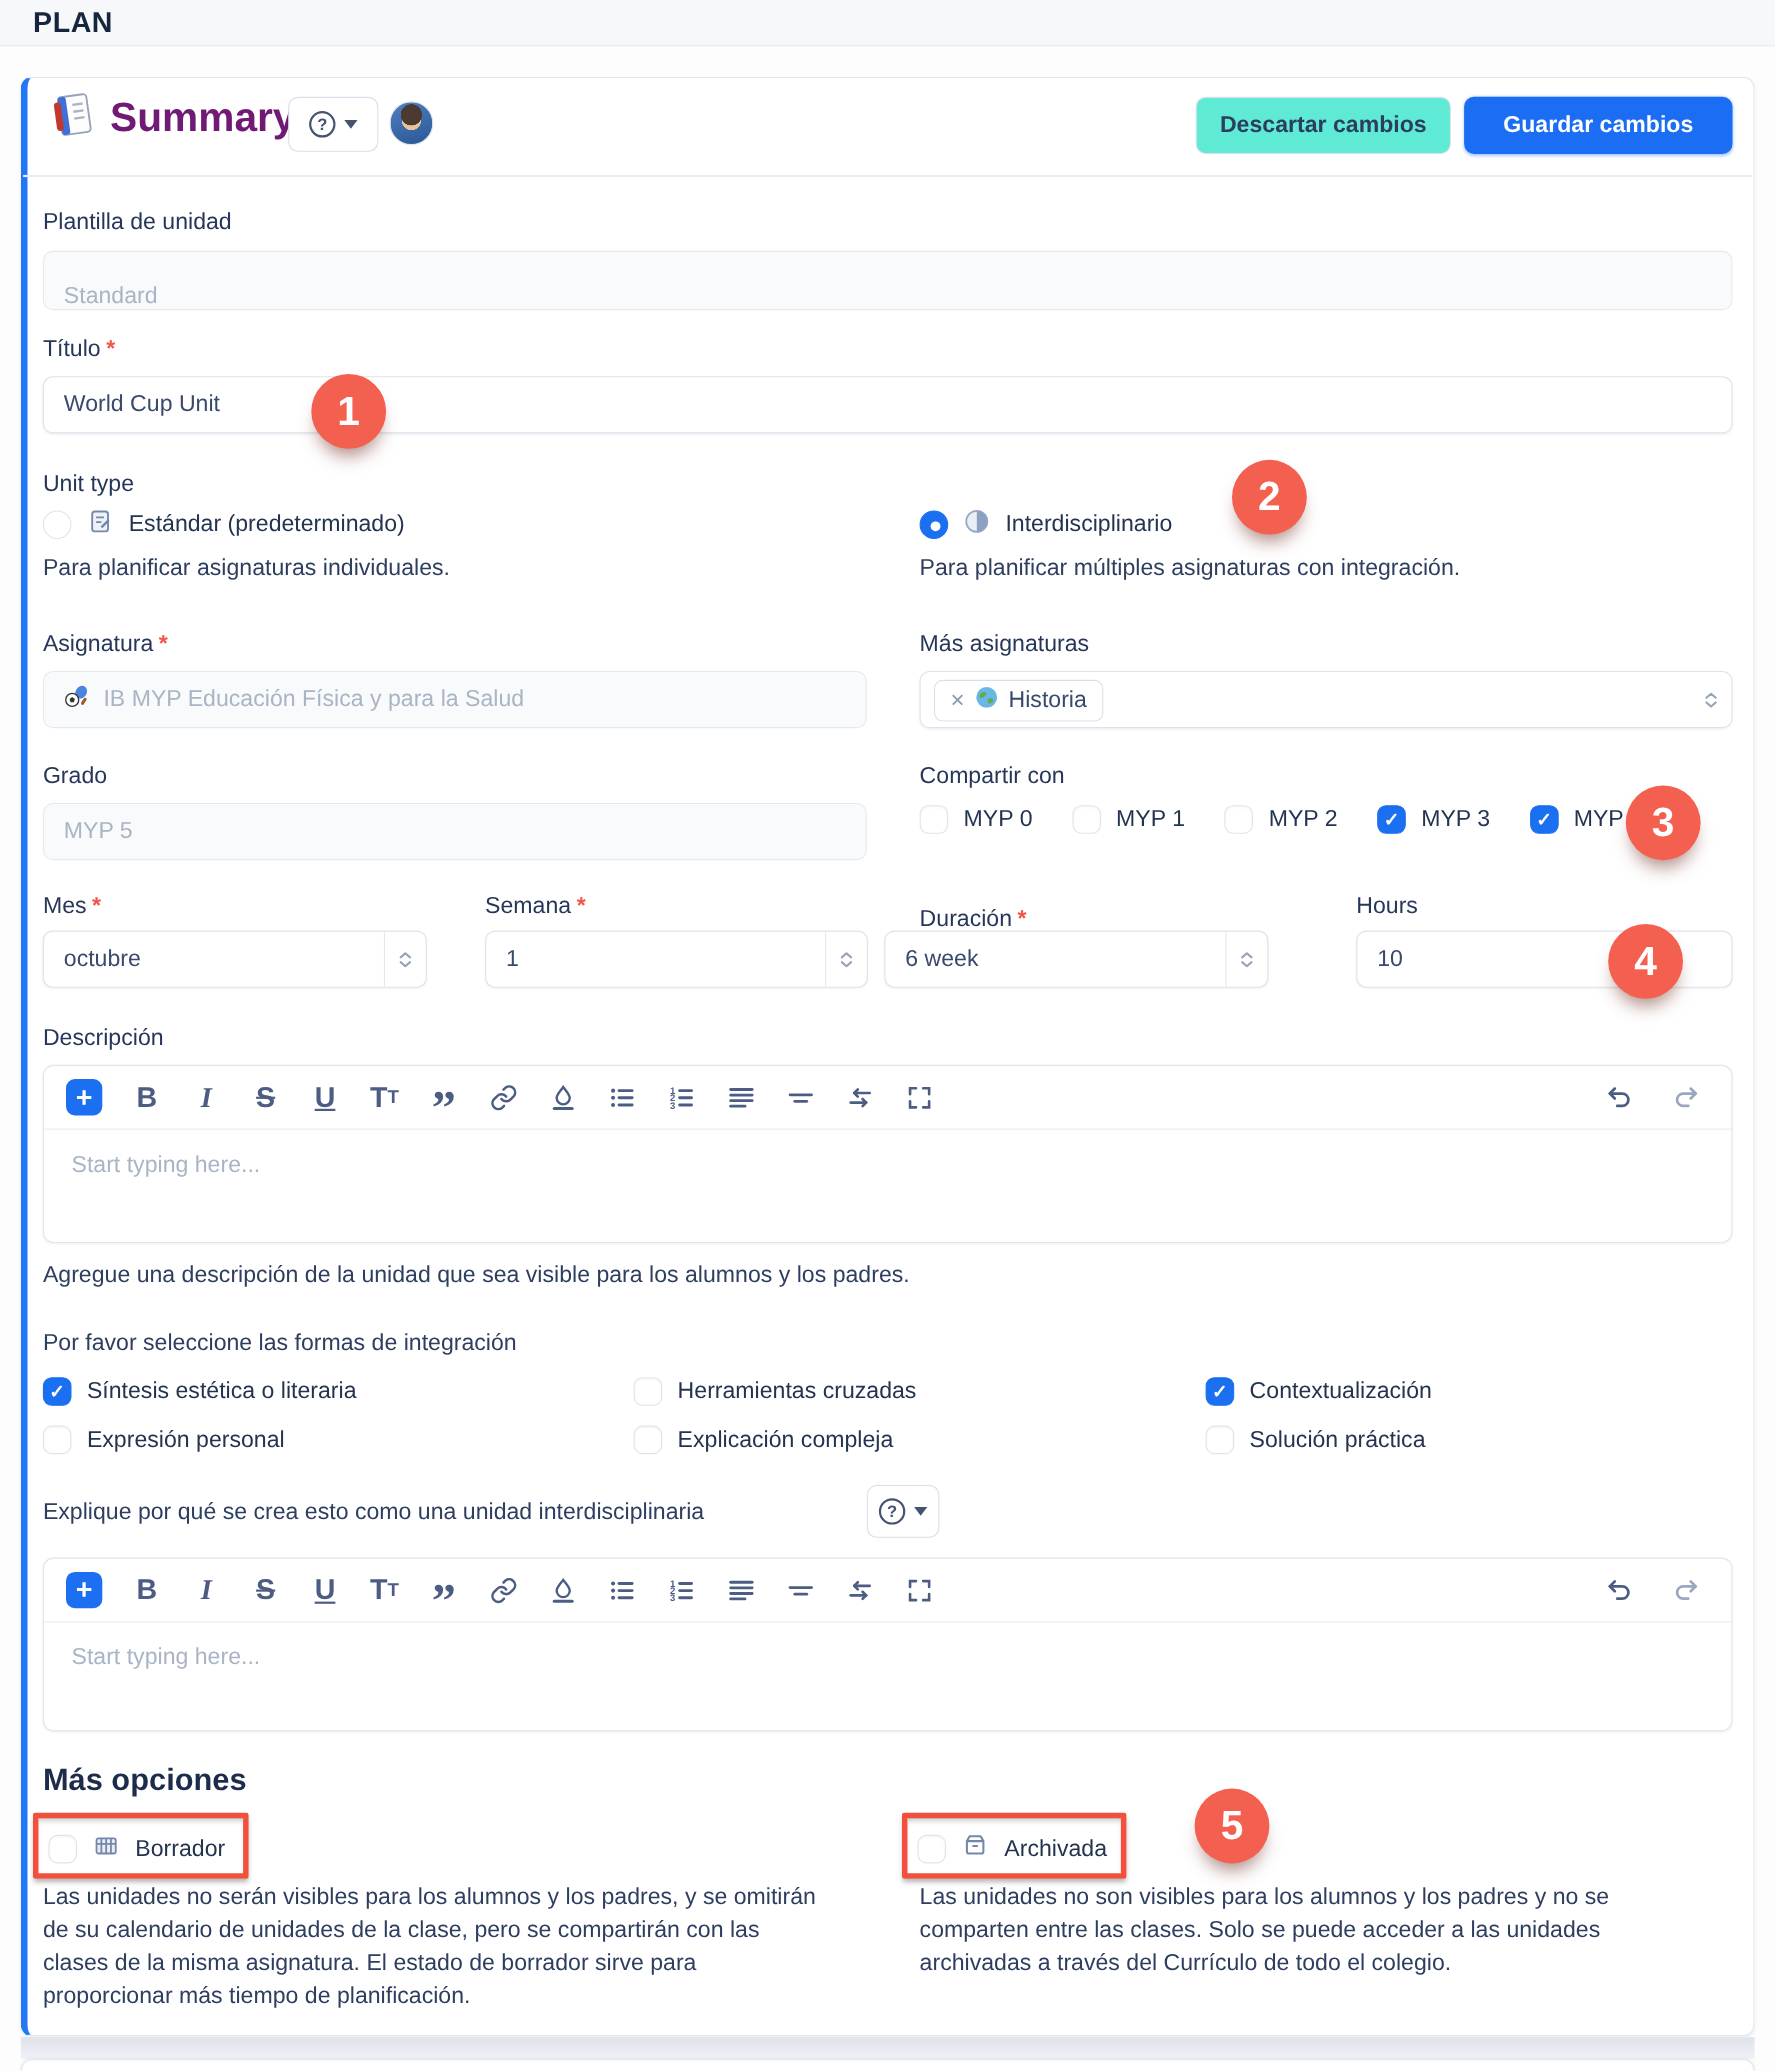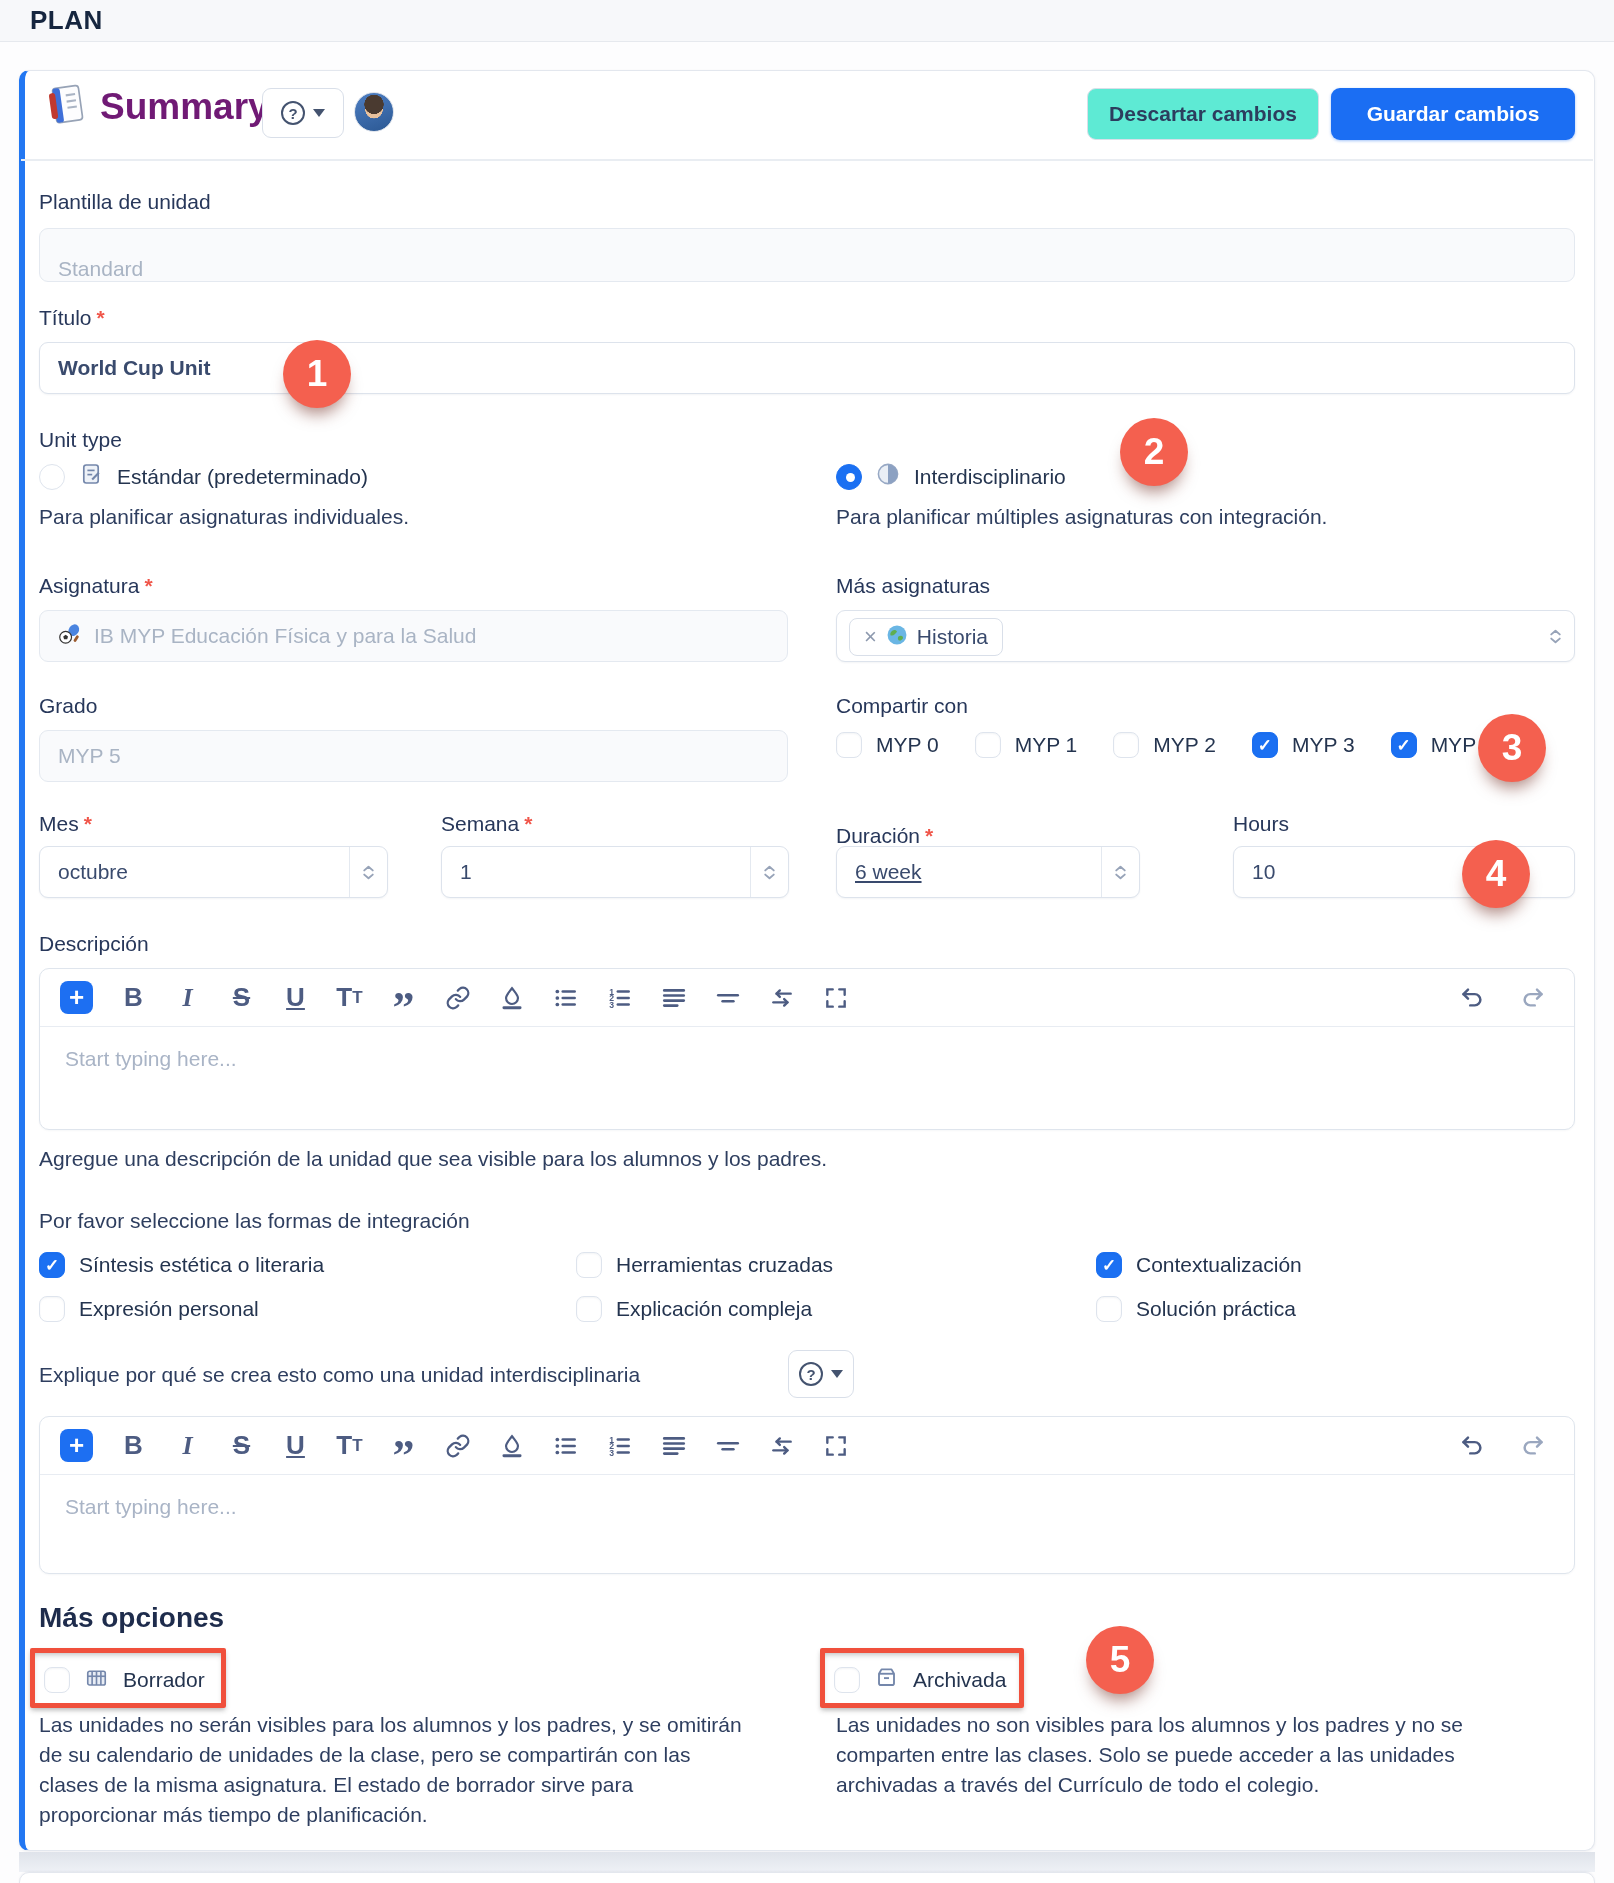--- a/index.html
+++ b/index.html
@@ -108,21 +108,21 @@
   <div class="btn primary" style="left:1331px;top:88px;width:244px;height:52px;">Guardar cambios</div>
 
   <div class="lbl" style="left:39px;top:190px;">Plantilla de unidad</div>
   <div class="input disabled" style="left:39px;top:228px;width:1536px;height:54px;align-items:flex-end;">
     <span>Standard</span>
   </div>
 
   <div class="lbl" style="left:39px;top:306px;">
     <span>Título</span><span class="req">*</span>
   </div>
-  <input class="tinput" style="left: 39px; top: 342px; width: 1536px; font-weight: bold;" value="World Cup Unit">
+  <input class="tinput" style="left: 39px; top: 342px; width: 1536px;" value="World Cup Unit">
 
   <div class="lbl" style="left:39px;top:428px;">Unit type</div>
   <div class="opt" style="left:39px;top:462px;">
     <span class="radio"></span>
     <span>
       <svg width="24" height="24" viewBox="0 0 20 20">
           <rect x="4" y="2.5" width="12" height="15" rx="2" fill="#eef2f8" stroke="#7487ab" stroke-width="1.4"></rect>
           <line x1="7" y1="7" x2="13" y2="7" stroke="#7487ab" stroke-width="1.4"></line>
           <line x1="7" y1="10.5" x2="11" y2="10.5" stroke="#7487ab" stroke-width="1.4"></line>
           <path d="M11 14.5 L16.5 9" stroke="#7487ab" stroke-width="1.8"></path>
@@ -222,21 +222,21 @@
   </div>
   <div class="input" style="left:441px;top:846px;width:348px;">
     <span>1</span>
     <span class="stepper">
         <svg width="15" height="17" viewBox="0 0 14 16">
           <path d="M3 6 L7 2.5 L11 6" fill="none" stroke="#97a3b8" stroke-width="1.8" stroke-linecap="round" stroke-linejoin="round"></path>
           <path d="M3 10 L7 13.5 L11 10" fill="none" stroke="#97a3b8" stroke-width="1.8" stroke-linecap="round" stroke-linejoin="round"></path>
         </svg>
       </span>
   </div>
-  <div class="input" style="left:836px;top:846px;width:304px;text-decoration:underline;">
+  <div class="input" style="left:804px;top:846px;width:349px;">
     <span>6 week</span>
     <span class="stepper">
         <svg width="15" height="17" viewBox="0 0 14 16">
           <path d="M3 6 L7 2.5 L11 6" fill="none" stroke="#97a3b8" stroke-width="1.8" stroke-linecap="round" stroke-linejoin="round"></path>
           <path d="M3 10 L7 13.5 L11 10" fill="none" stroke="#97a3b8" stroke-width="1.8" stroke-linecap="round" stroke-linejoin="round"></path>
         </svg>
       </span>
   </div>
   <input class="tinput" style="left: 1233px; top: 846px; width: 342px;" value="10">
 

